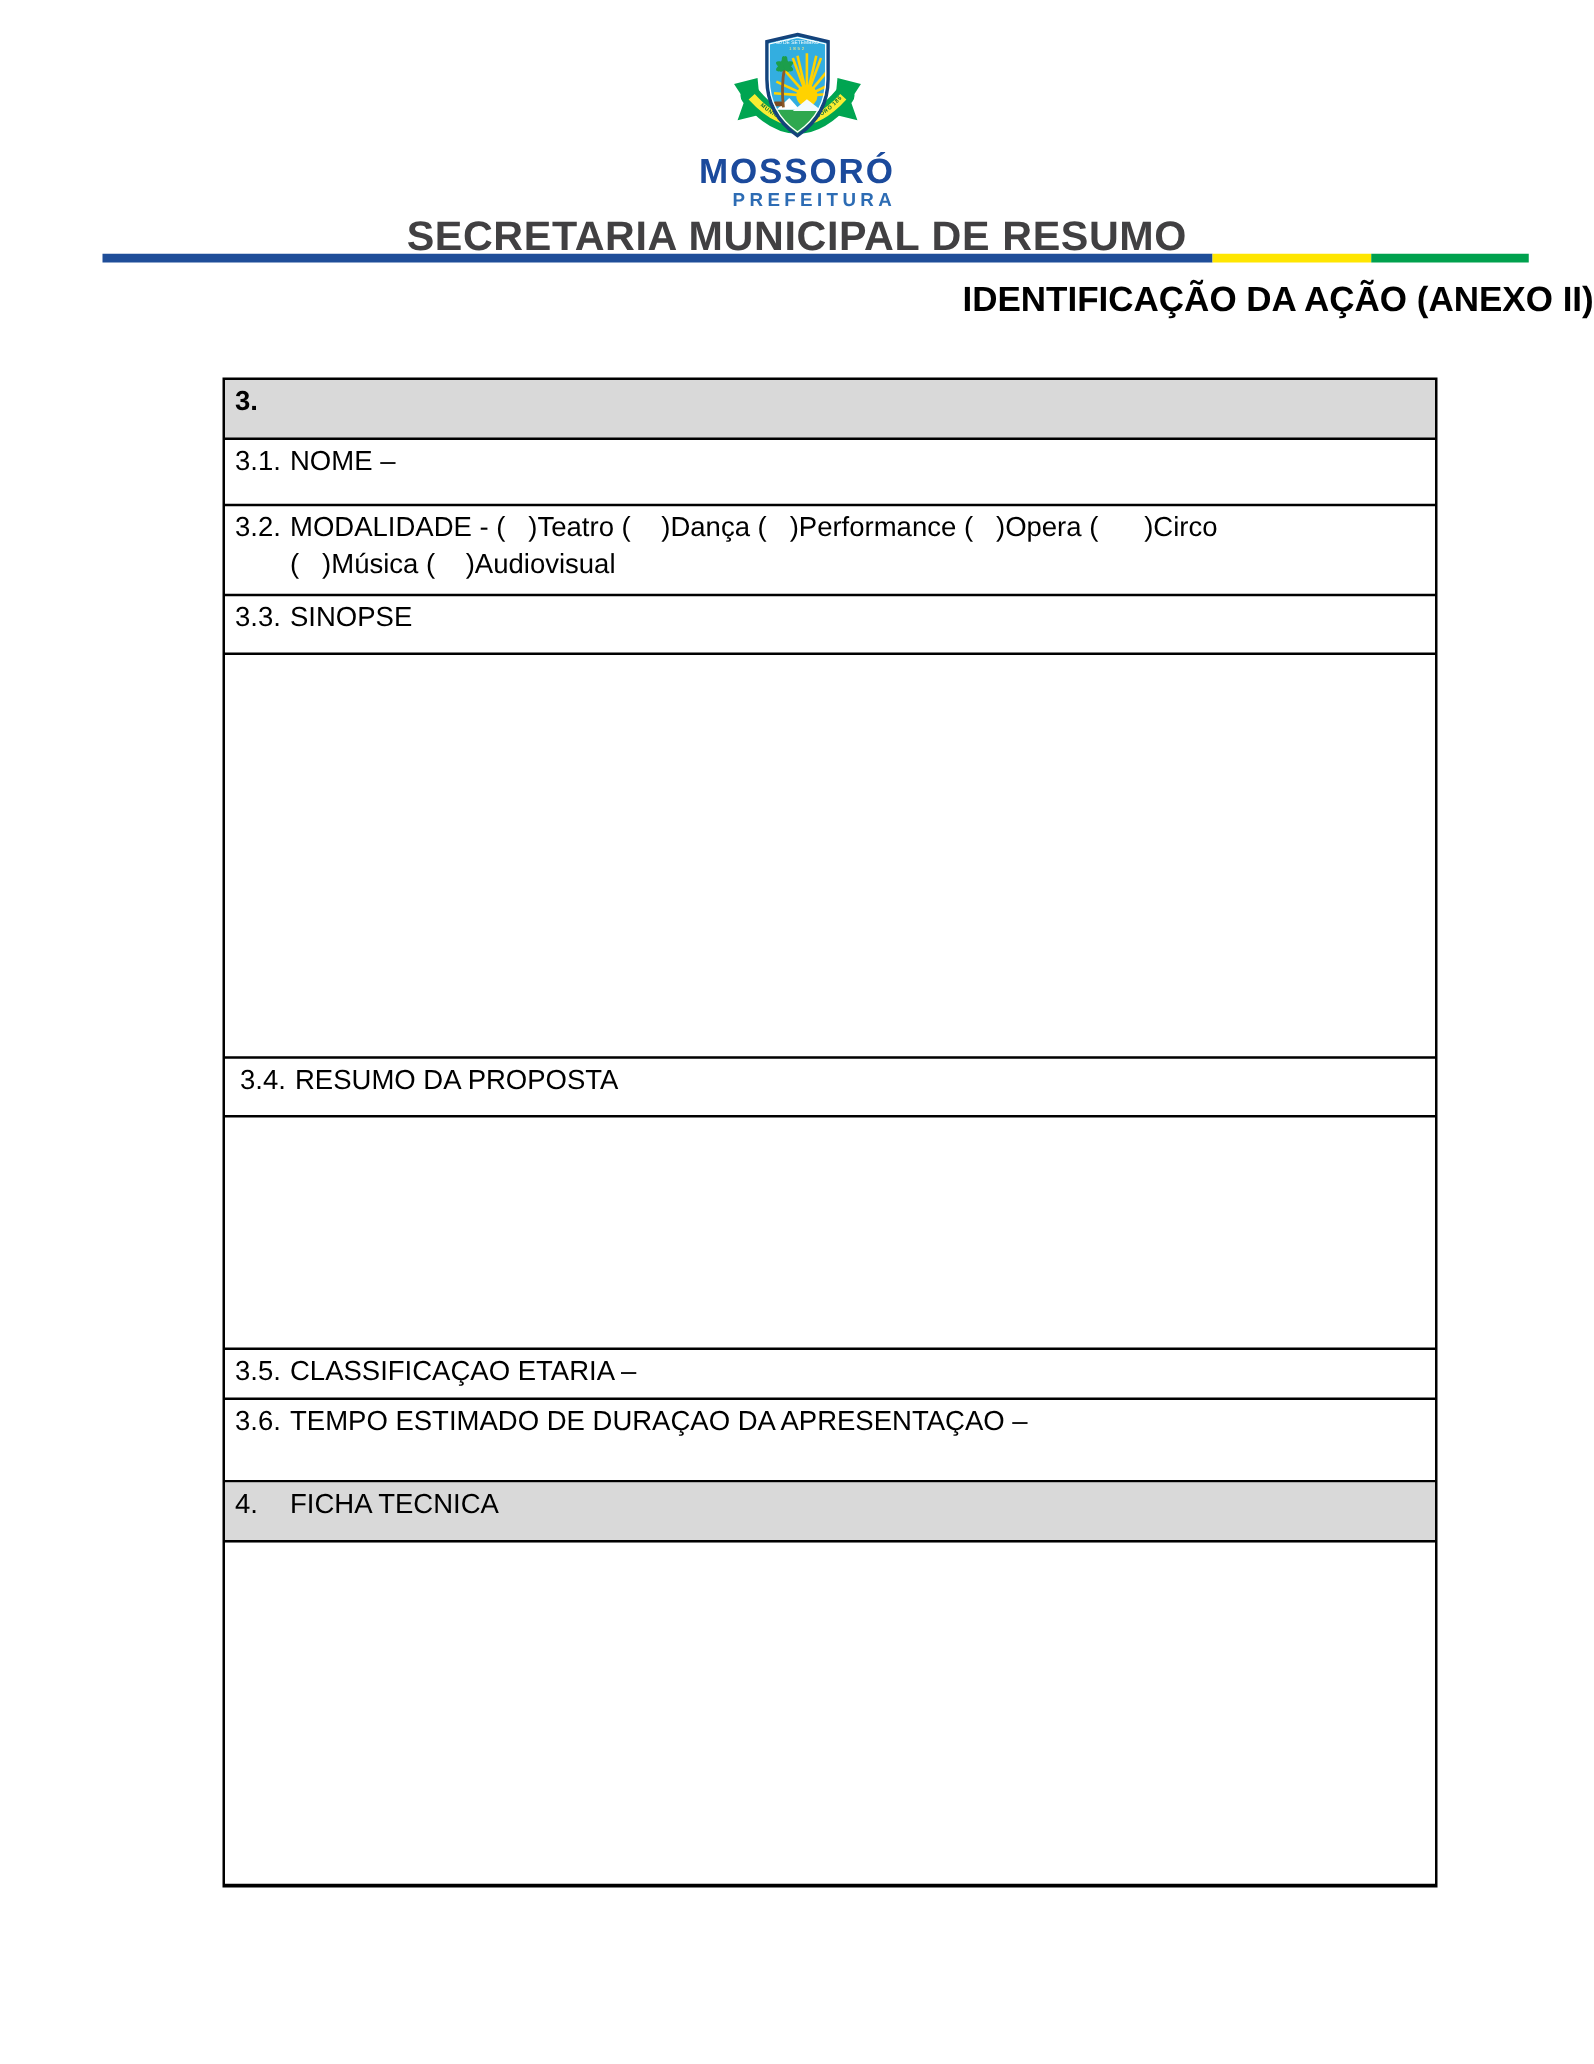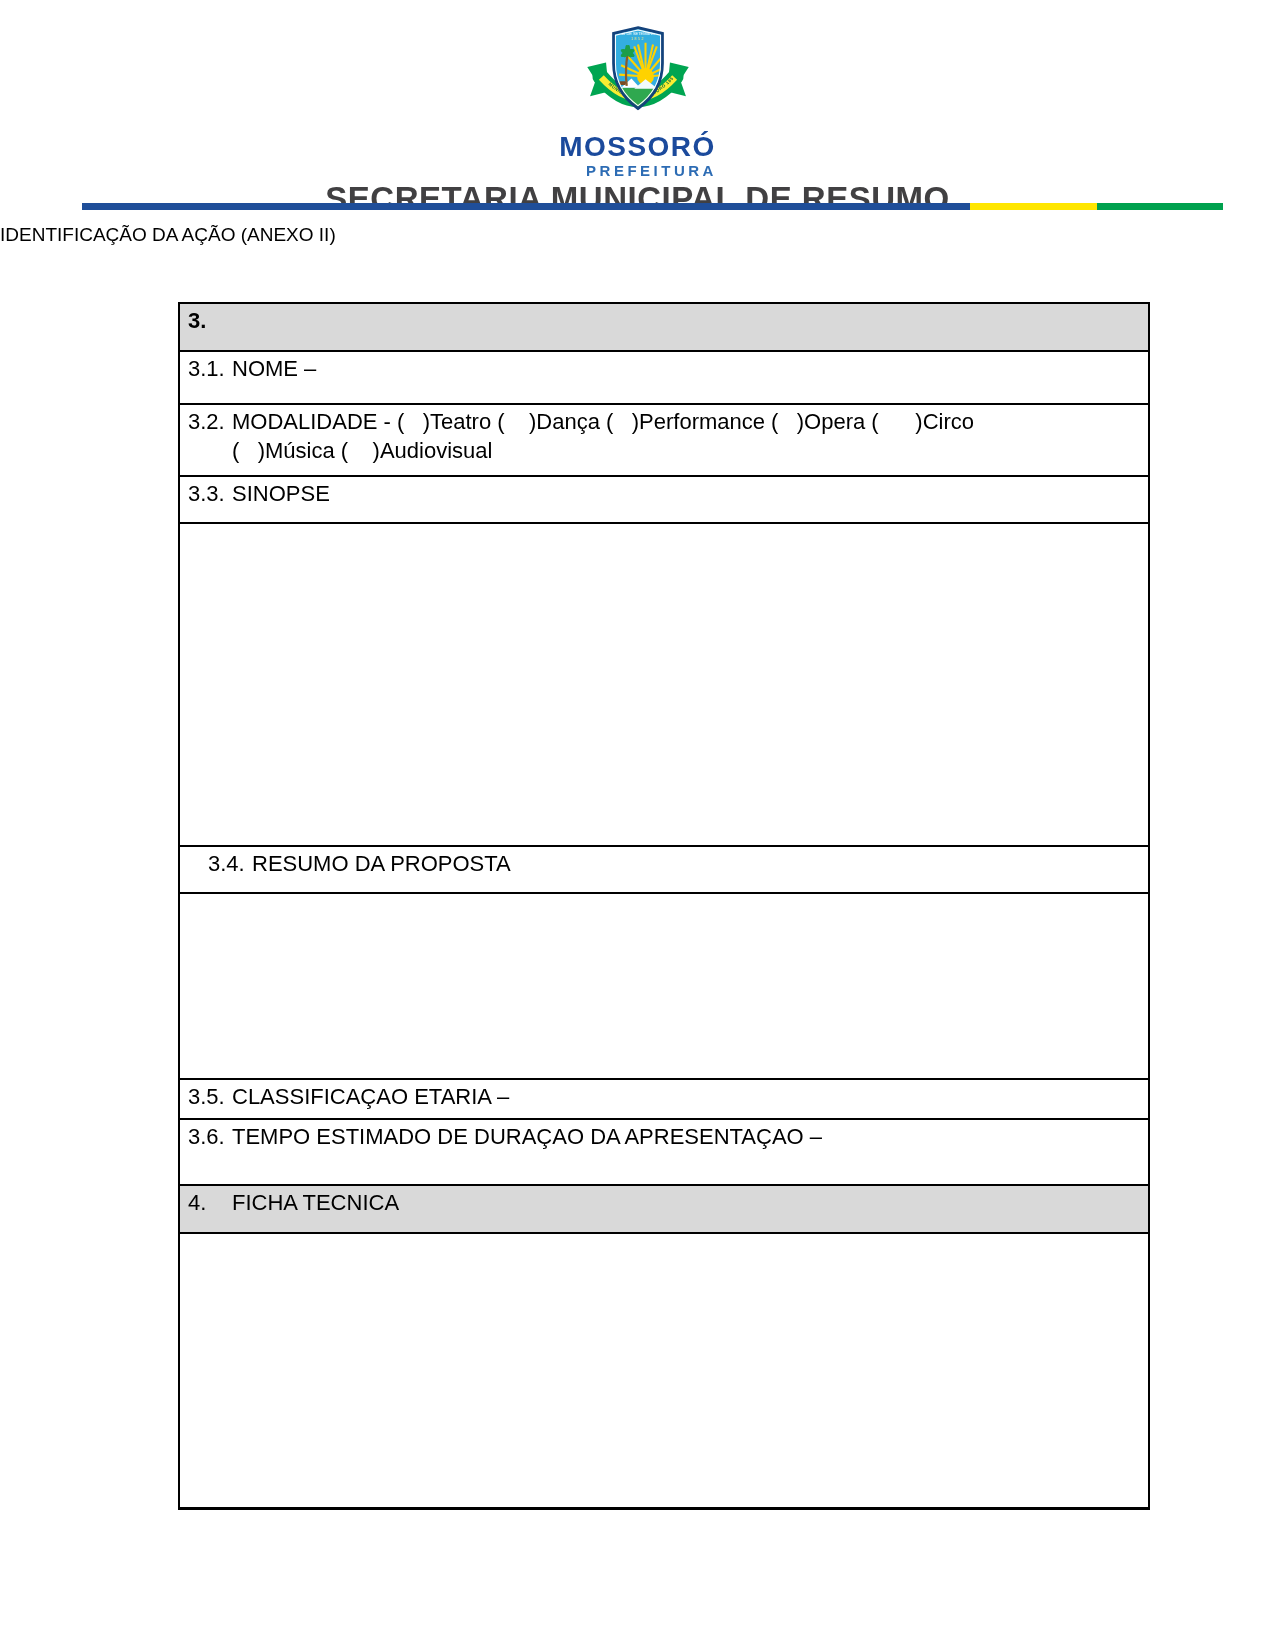--- a/index.html
+++ b/index.html
@@ -8,21 +8,21 @@
     position:relative;
     width:1275px; height:1651px;
     background:#ffffff;
     font-family:"Liberation Sans", sans-serif;
     color:#000000;
     overflow:hidden;
   }
   .doc-header { position:absolute; top:0; left:0; right:0; text-align:center; }
   .crest { display:block; margin:22px auto 0 auto; width:118px; height:94px; }
   .brand {
-    margin-top:16px;
+    margin-top:6px;
     font-size:28px; font-weight:bold; letter-spacing:1.5px;
     color:#1b4a9c; line-height:1.1;
   }
   .brand-sub {
     margin-top:0px;
     font-size:15px; font-weight:bold; letter-spacing:3.5px;
     color:#2d6cb4; line-height:1.1;margin-left:28px;
   }
   .dept {
     margin-top:3px;
@@ -31,22 +31,22 @@
   }
   .divider {
     position:absolute; top:203px; left:82px; width:1141px; height:7px;
     display:flex;
   }
   .d-blue   { width:77.8%; height:100%; }
   .d-yellow { width:11.2%; height:100%; }
   .d-green  { width:11.0%; height:100%; }
   .doc-title {
     position:absolute; top:224px; left:0; right:0;
-    text-align:left;
-    font-size:19px; font-weight:normal; color:#000;
+    text-align:right;
+    font-size:28px; font-weight:bold; color:#000;
   }
   .form-table {
     position:absolute; top:302px; left:178px; width:972px;
     border:2px solid #000; border-bottom-width:3px;
     background:#fff;
   }
   .trow {
     display:flex; align-items:flex-start;
     border-bottom:2px solid #000;
     padding:3px 8px 0 8px;
@@ -155,21 +155,21 @@
 
     <div class="trow" style="height:47px">
       <span class="num">3.3.</span>
       <span class="lbl">SINOPSE</span>
     </div>
 
     <div class="trow answer" style="height:323px">
       <span class="lbl"></span>
     </div>
 
-    <div class="trow" style="height:47px; padding-left:28px">
+    <div class="trow" style="height:47px; padding-left:12px">
       <span class="num">3.4.</span>
       <span class="lbl">RESUMO DA PROPOSTA</span>
     </div>
 
     <div class="trow answer" style="height:186px">
       <span class="lbl"></span>
     </div>
 
     <div class="trow" style="height:40px">
       <span class="num">3.5.</span>

